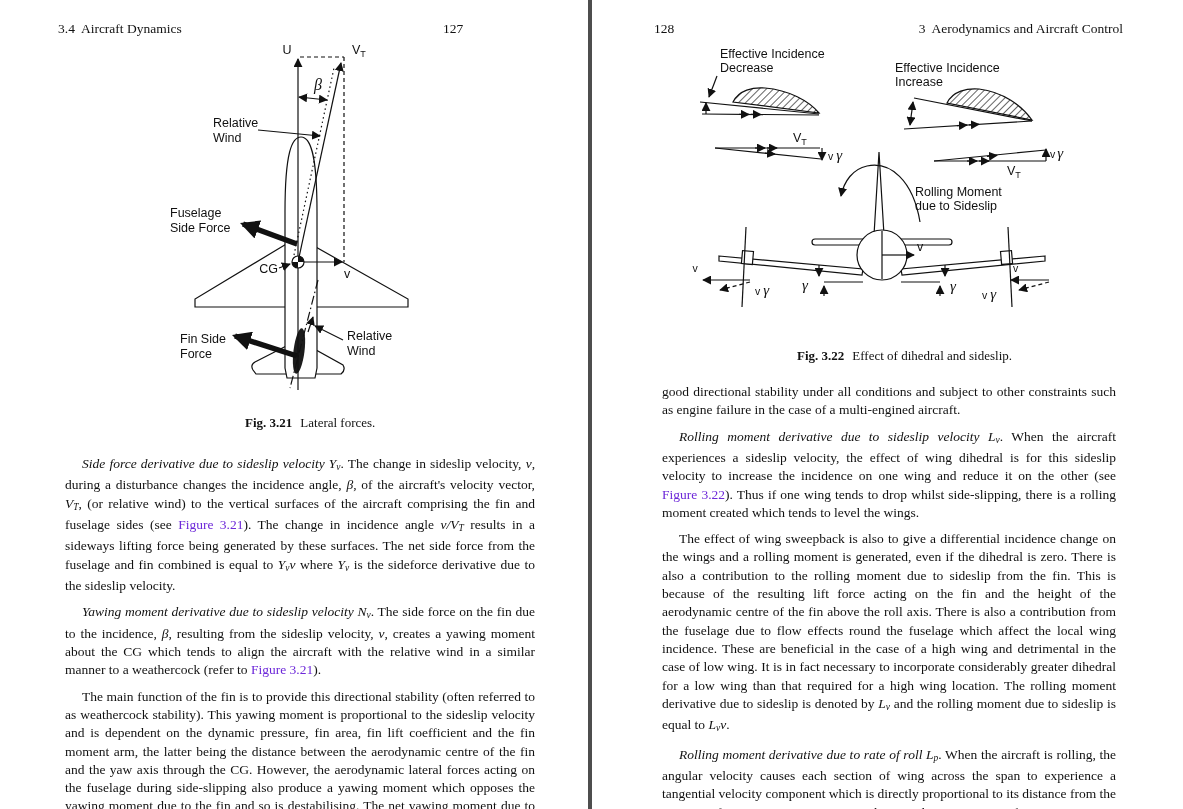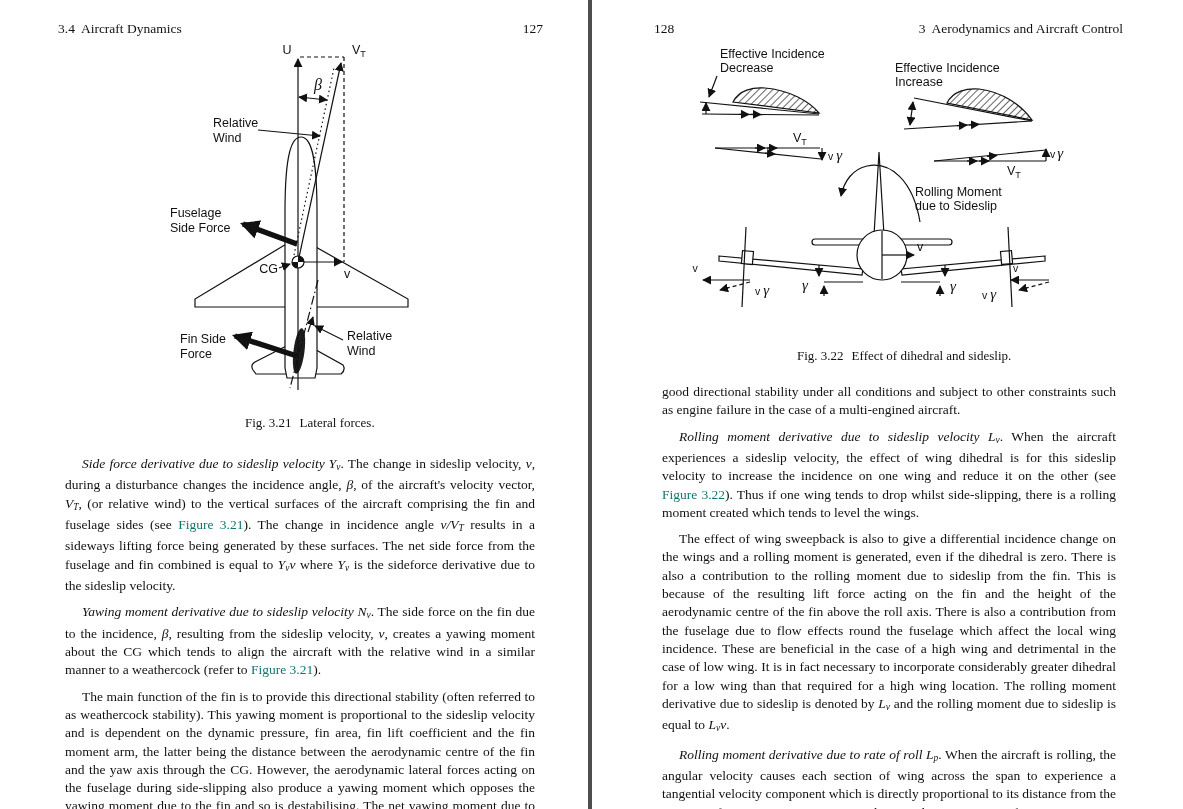--- a/index.html
+++ b/index.html
@@ -7,40 +7,40 @@
     width:1183px;height:809px;position:relative;background:#ffffff;
     font-family:"Liberation Serif",serif;color:#111;overflow:hidden;
   }
   .abs{position:absolute;}
   .hdr{font-size:13.5px;white-space:pre;}
   .pgnum{font-size:13.5px;}
   .divider{left:588px;top:0;width:4px;height:809px;background:#4e4e4e;}
   .textcol p{margin:8px;font-size:13.5px;line-height:18.3px;text-align:justify;}
   .textcol p.indent{text-indent:17px;}
   .seg-i{font-style:italic;}
-  .seg-l{color:#0f766e;}
+  .seg-l{color:#6d28d9;}
   .seg-isub{font-style:italic;font-size:0.7em;vertical-align:-0.22em;}
   .caption{font-size:13px;white-space:pre;}
-  .caption .cb{font-weight:normal;margin-right:8px;margin-top:45px;}
+  .caption .cb{font-weight:bold;margin-right:8px;margin-top:45px;}
   
   .fl{font-family:"Liberation Sans",sans-serif;font-size:12.5px;fill:#111;}
   .flsub{font-family:"Liberation Sans",sans-serif;font-size:9px;fill:#111;}
   .flsmall{font-family:"Liberation Sans",sans-serif;font-size:10.5px;fill:#111;}
   .greek{font-family:"Liberation Serif",serif;font-style:italic;font-size:16px;fill:#111;}
   .gam{font-family:"Liberation Serif",serif;font-style:italic;font-size:15px;fill:#111;}
   svg .ln{stroke:#111;stroke-width:1.2;fill:none;}
   svg .shape{stroke:#111;stroke-width:1.2;fill:#fff;}
 </style>
 </head>
 <body>
 
 <div class="abs" style="left:0;top:0;width:580px;height:809px;">
 
   <div class="abs hdr" style="left:58px;top:21px;">3.4  Aircraft Dynamics</div>
-  <div class="abs pgnum" style="left:443px;top:21px;width:100px;text-align:right;">127</div>
+  <div class="abs pgnum" style="left:443px;top:21px;width:100px;text-align:left;">127</div>
 
   <svg class="abs" style="left:75px;top:40px;" width="490" height="358" viewBox="0 0 490 358">
     <defs>
       <marker id="a1" viewBox="0 0 10 10" refX="9" refY="5" markerWidth="9" markerHeight="9" orient="auto" markerUnits="userSpaceOnUse">
           <path d="M0,0 L10,5 L0,10 Z" fill="#111"></path>
         </marker>
       <marker id="a1s" viewBox="0 0 10 10" refX="1" refY="5" markerWidth="9" markerHeight="9" orient="auto" markerUnits="userSpaceOnUse">
           <path d="M10,0 L0,5 L10,10 Z" fill="#111"></path>
         </marker>
       <marker id="b1" viewBox="0 0 12 12" refX="10" refY="6" markerWidth="19" markerHeight="19" orient="auto" markerUnits="userSpaceOnUse">

